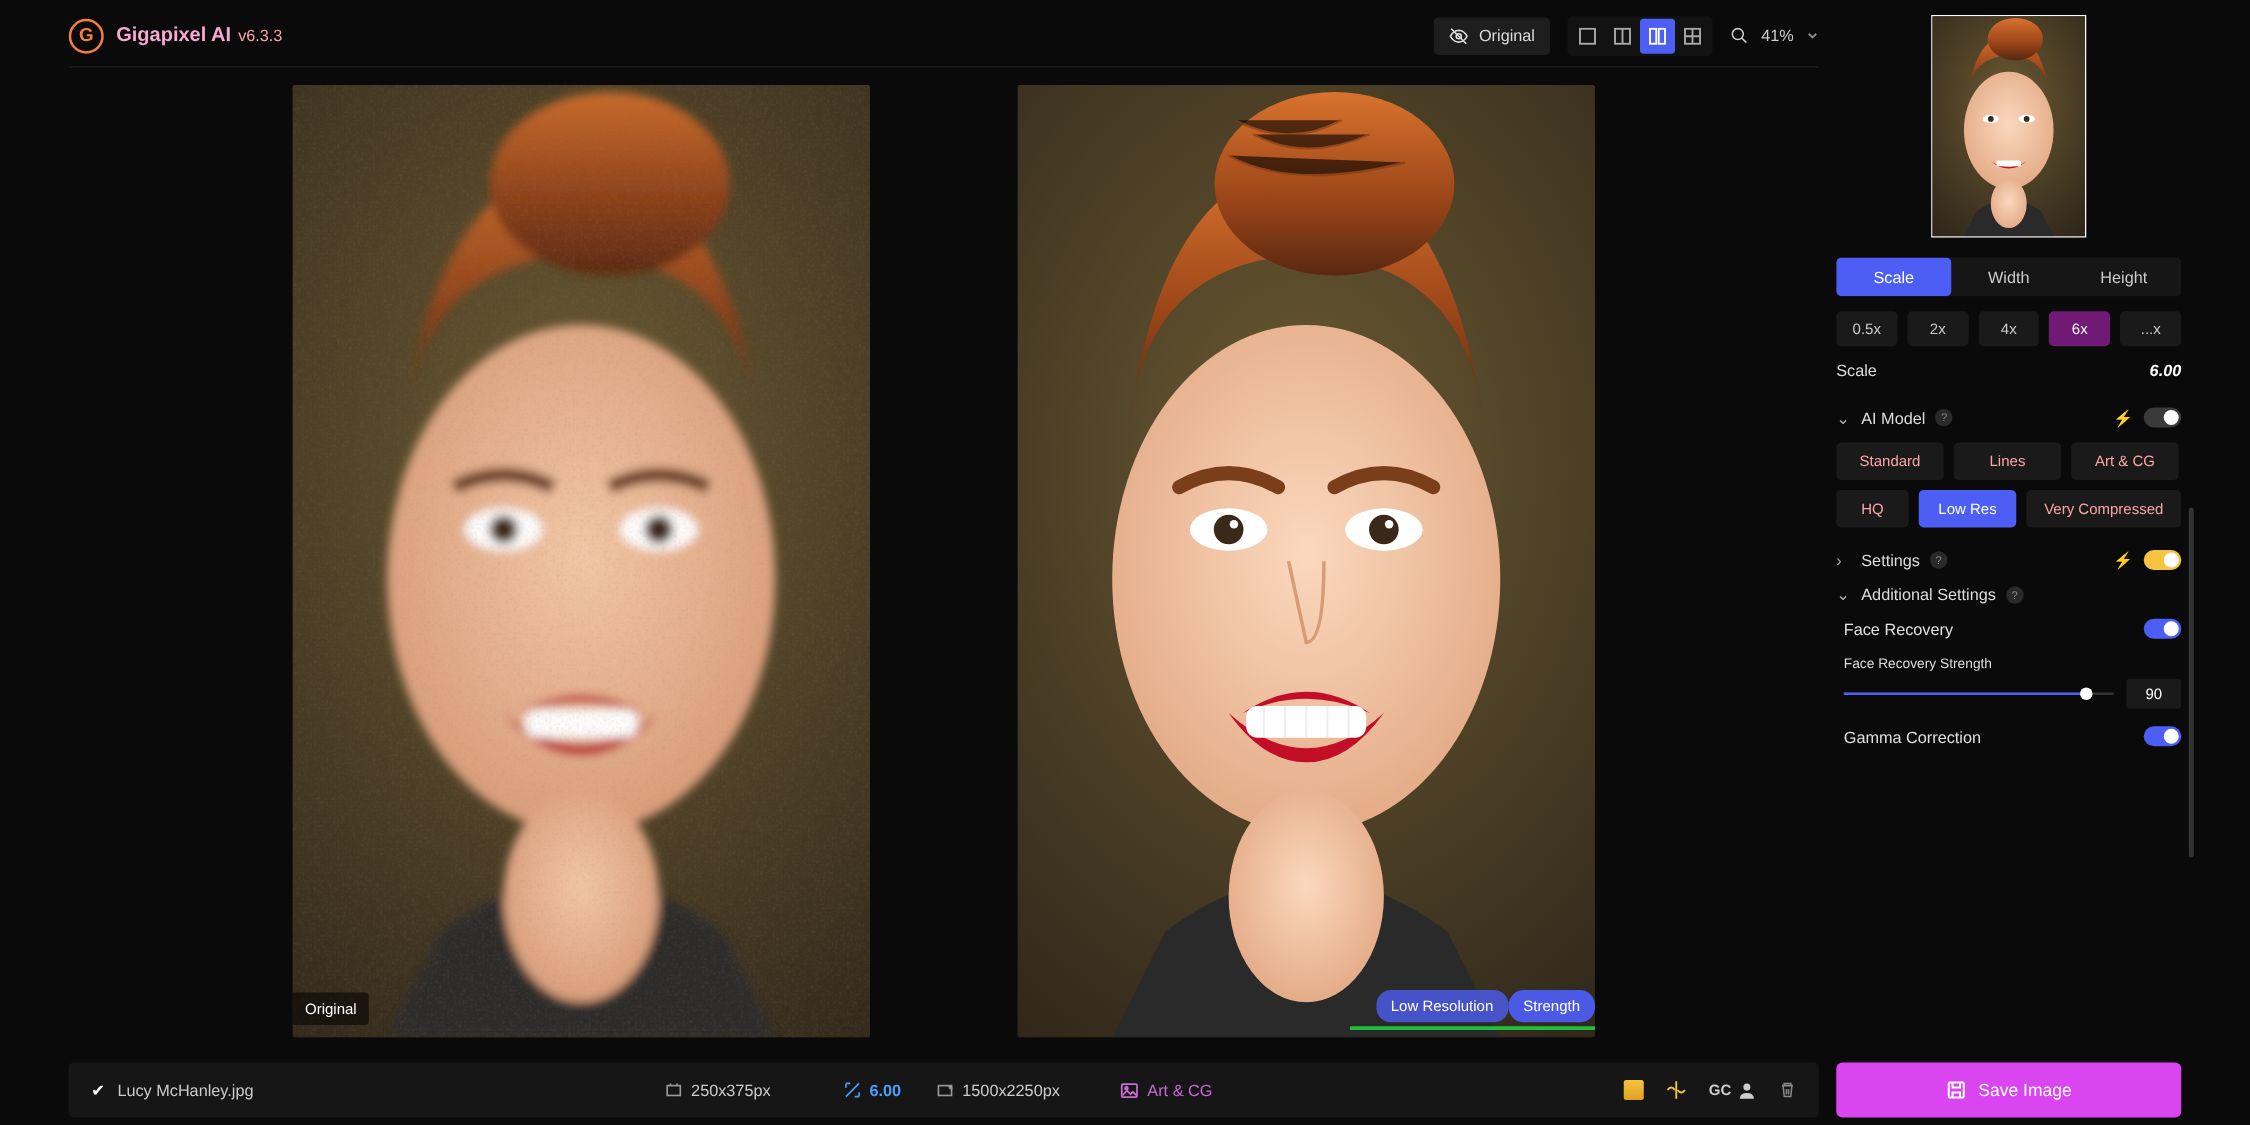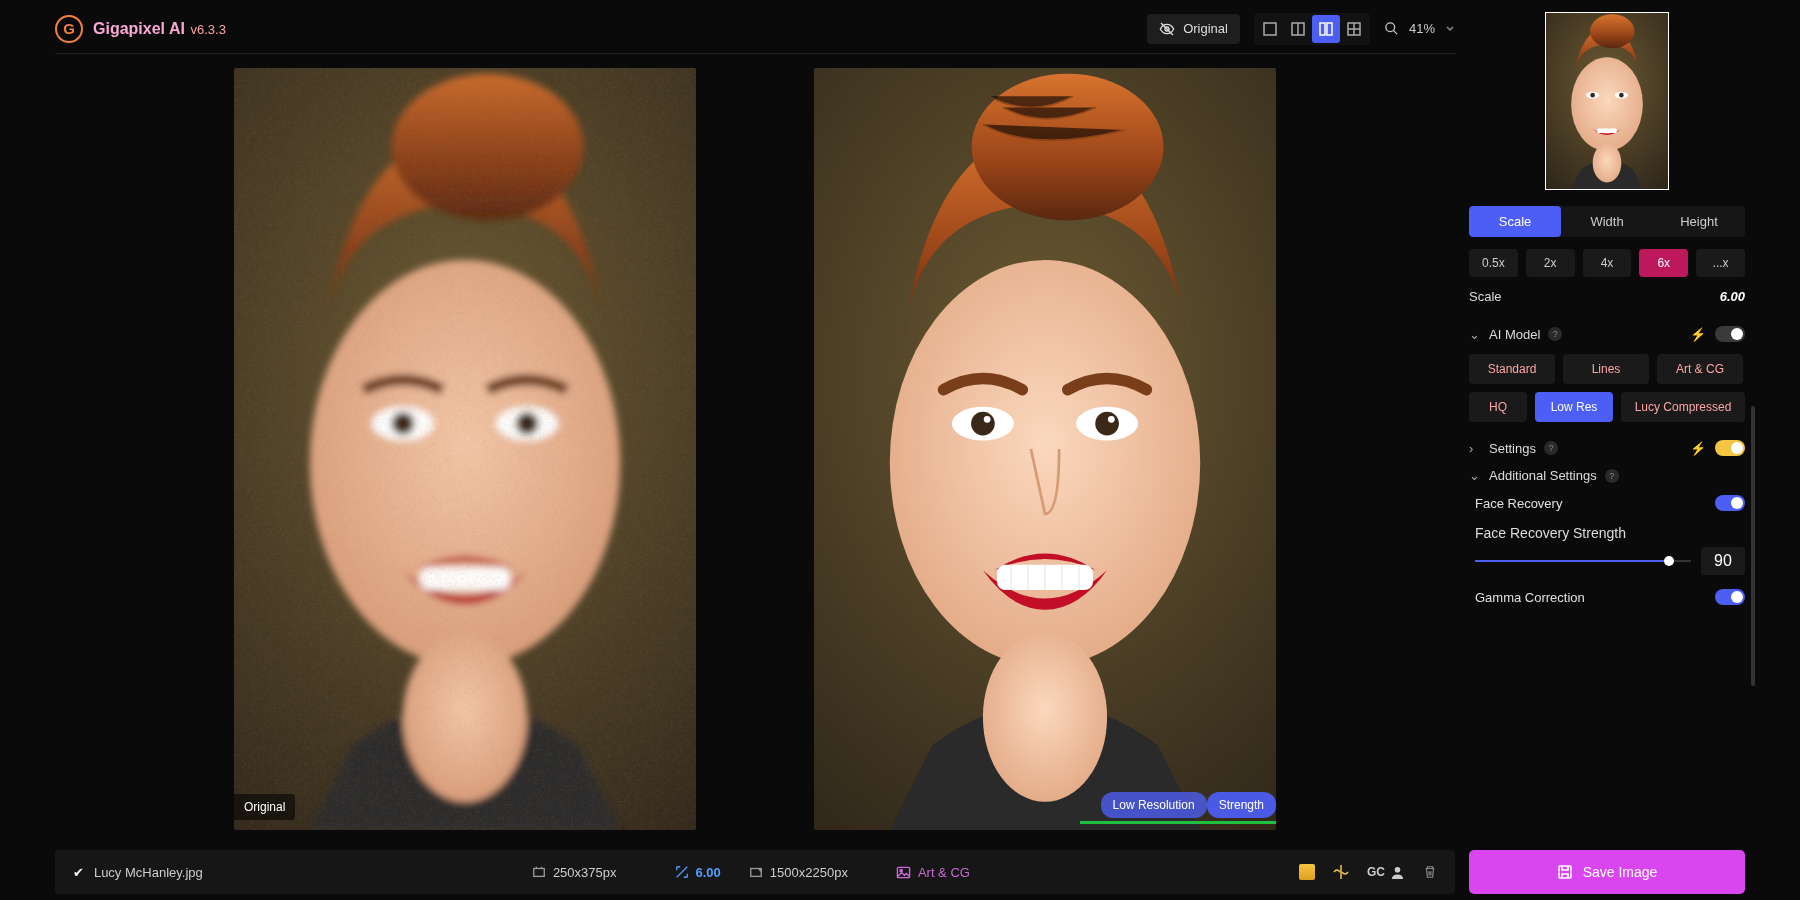--- a/index.html
+++ b/index.html
@@ -37,21 +37,21 @@
 .thumb-sq { width: 16px; height: 16px; background: linear-gradient(#f5c542,#e0a020); border-radius: 2px; }
 .gc { display: flex; align-items: center; gap: 5px; color: #ccc; font-weight: 600; font-size: 12px; }
 .right-col { width: 276px; display: flex; flex-direction: column; gap: 12px; }
 .thumb { width: 124px; height: 178px; border: 1.5px solid #fff; margin: 0 auto 4px; background: #1a1410; }
 .thumb svg { width: 100%; height: 100%; }
 .seg { display: flex; background: #161616; border-radius: 4px; overflow: hidden; }
 .seg-btn { flex: 1; text-align: center; padding: 8px 0; font-size: 13px; color: #ccc; cursor: pointer; }
 .seg-btn.active { background: #4d5ef5; color: #fff; border-radius: 4px; }
 .presets { display: flex; gap: 8px; }
 .preset { flex: 1; background: #1a1a1a; border-radius: 4px; text-align: center; padding: 7px 0; font-size: 12px; color: #ccc; cursor: pointer; }
-.preset.active { background: #be185d; color: #fff; }
+.preset.active { background: #701a75; color: #fff; }
 .row { display: flex; align-items: center; justify-content: space-between; font-size: 13px; }
 .row .label { color: #ddd; font-weight: 500; }
 .row .val { color: #fff; font-weight: 600; font-style: italic; }
 .sect { display: flex; align-items: center; gap: 8px; font-size: 13px; color: #ddd; font-weight: 500; }
 .chev { width: 12px; display: inline-block; color: #aaa; }
 .help { width: 14px; height: 14px; border-radius: 50%; background: #2a2a2a; color: #888; font-size: 9px; display: flex; align-items: center; justify-content: center; }
 .bolt { color: #f5c542; margin-left: auto; font-size: 13px; }
 .toggle { width: 30px; height: 16px; background: #3a3a3a; border-radius: 10px; position: relative; cursor: pointer; }
 .toggle .knob { position: absolute; width: 12px; height: 12px; background: #fff; border-radius: 50%; top: 2px; left: 2px; transition: left .15s; }
 .toggle.on { background: #4d5ef5; }
@@ -60,21 +60,21 @@
 .model-grid { display: flex; flex-wrap: wrap; gap: 8px; }
 .model-btn { background: #1a1a1a; border-radius: 4px; padding: 8px 0; font-size: 12px; color: #fca5a5; text-align: center; cursor: pointer; }
 .model-btn.w3 { flex: 0 0 calc(33.333% - 6px); }
 .model-btn.active { background: #4d5ef5; color: #fff; }
 .sub { padding-left: 6px; display: flex; flex-direction: column; gap: 14px; }
 .slider-row { display: flex; align-items: center; gap: 10px; }
 .slider { flex: 1; height: 16px; position: relative; }
 .track { position: absolute; top: 7px; left: 0; right: 0; height: 2px; background: #333; }
 .track-fill { position: absolute; top: 7px; left: 0; height: 2px; background: #4d5ef5; }
 .thumb-dot { position: absolute; top: 3px; width: 10px; height: 10px; background: #fff; border-radius: 50%; margin-left: -5px; }
-.num-box { width: 44px; background: #1a1a1a; border-radius: 3px; text-align: center; padding: 5px 0; font-size: 16px; color: #fff; }
+.num-box { width: 44px; background: #1a1a1a; border-radius: 3px; text-align: center; padding: 5px 0; font-size: 12px; color: #fff; }
 .save-btn { margin-top: auto; background: #d946ef; color: #fff; border-radius: 5px; height: 44px; display: flex; align-items: center; justify-content: center; gap: 10px; font-size: 14px; font-weight: 500; cursor: pointer; }
 .scrollbar { position: absolute; right: -10px; top: 200px; width: 4px; height: 280px; background: #333; border-radius: 2px; }
 .right-inner { position: relative; flex: 1; display: flex; flex-direction: column; gap: 12px; }
 svg { display: block; }
 </style>
 </head>
 <body>
 
 <div class="app">
   <div class="left-col">
@@ -346,21 +346,21 @@
             <div class="knob" style="left:16px;"></div>
           </div>
       </div>
 
       <div class="model-grid">
         <div class="model-btn w3">Standard</div>
         <div class="model-btn w3">Lines</div>
         <div class="model-btn w3">Art &amp; CG</div>
         <div class="model-btn" style="flex:0 0 58px;">HQ</div>
         <div class="model-btn active" style="flex:0 0 78px;">Low Res</div>
-        <div class="model-btn" style="flex:1;">Lucy Compressed</div>
+        <div class="model-btn" style="flex:1;">Very Compressed</div>
       </div>
 
       <div class="sect" style="margin-top:6px;">
         <span class="chev">›</span>
         <span>Settings</span>
         <span class="help">?</span>
         <span class="bolt">⚡</span>
         <div class="toggle yellow on">
             <div class="knob"></div>
           </div>
@@ -373,21 +373,21 @@
       </div>
 
       <div class="sub">
         <div class="row">
           <span>Face Recovery</span>
           <div class="toggle on">
               <div class="knob"></div>
             </div>
         </div>
         <div>
-          <div style="font-size:14px;color:#ddd;margin-bottom:6px;">Face Recovery Strength</div>
+          <div style="font-size:11px;color:#ddd;margin-bottom:6px;">Face Recovery Strength</div>
           <div class="slider-row">
             <div class="slider">
               <div class="track"></div>
               <div class="track-fill" style="width:90%;"></div>
               <div class="thumb-dot" style="left:90%;"></div>
             </div>
             <div class="num-box">90</div>
           </div>
         </div>
         <div class="row">

